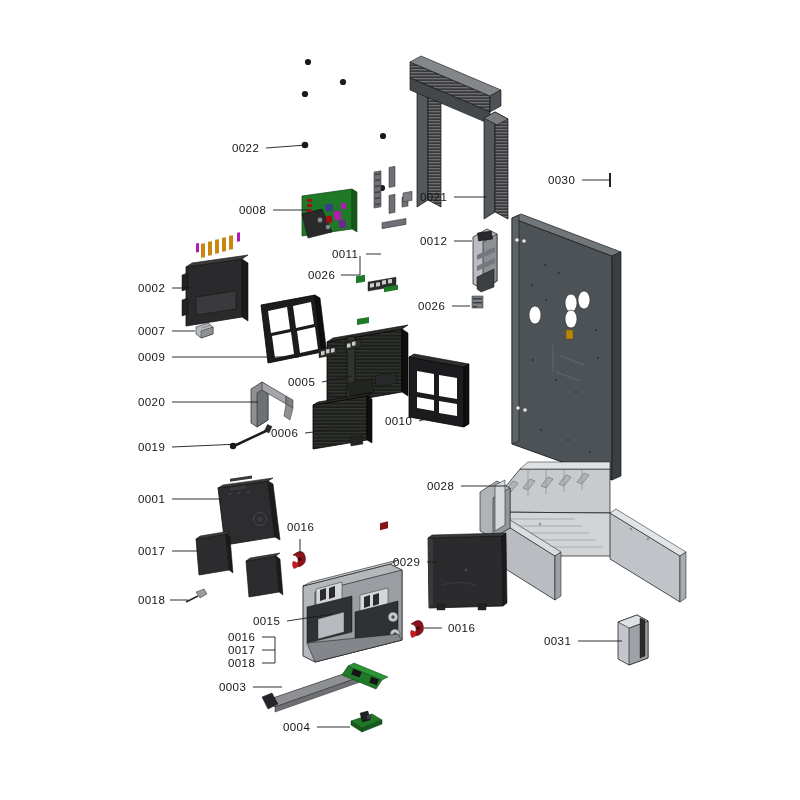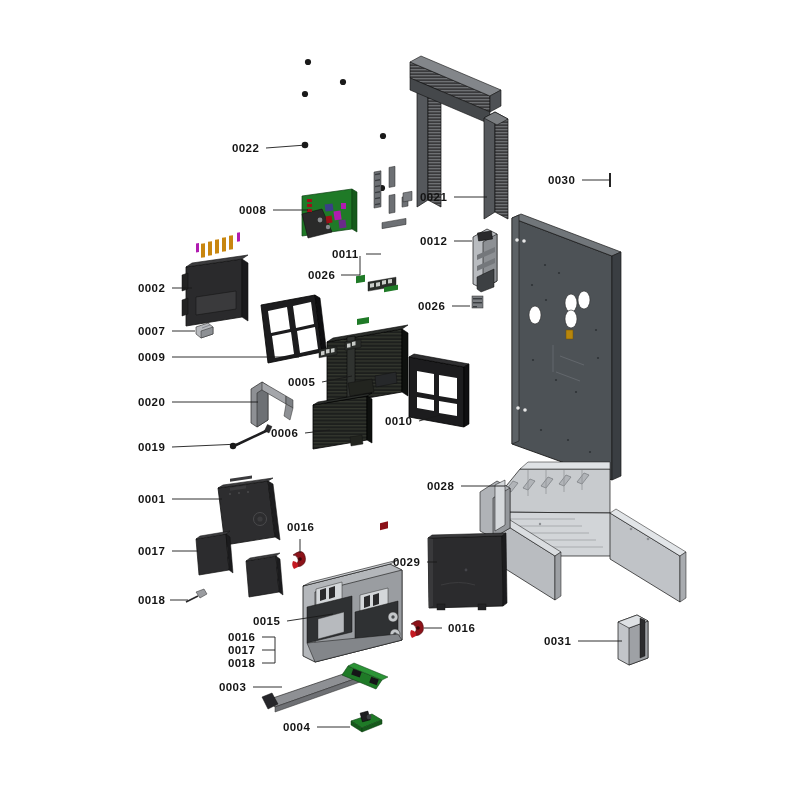--- a/index.html
+++ b/index.html
@@ -1,19 +1,19 @@
 <!DOCTYPE html>
 <html><head>
 <meta charset="utf-8">
 <title>Exploded Assembly Diagram</title>
 <style>
   html,body{margin:0;padding:0;background:#ffffff;}
   body{width:800px;height:800px;overflow:hidden;
        font-family:"Liberation Sans","DejaVu Sans",sans-serif;}
-  #stage{position:relative;width:800px;height:780px;background:#ffffff;font-weight:bold;}
+  #stage{position:relative;width:800px;height:780px;background:#ffffff;}
   #stage svg{position:absolute;left:0;top:0;}
   .lbl{font-family:"Liberation Sans","DejaVu Sans",sans-serif;
        font-size:11.5px;fill:#141414;letter-spacing:0.4px;}
 </style>
 </head>
 <body>
 
 <div id="stage">
 <svg id="art" width="800" height="800" viewBox="0 0 800 800">
   <defs>

